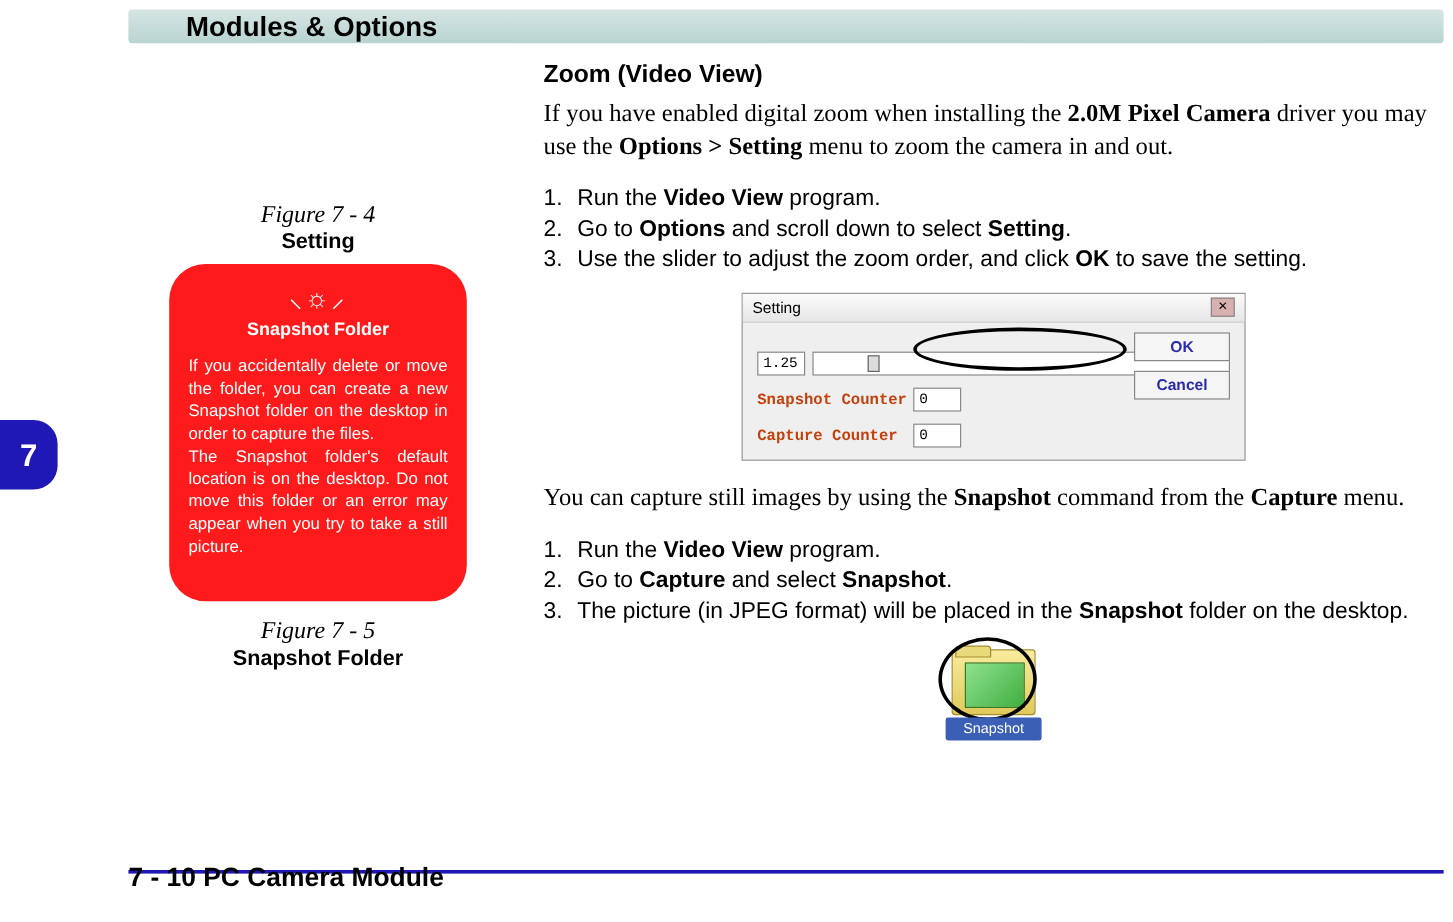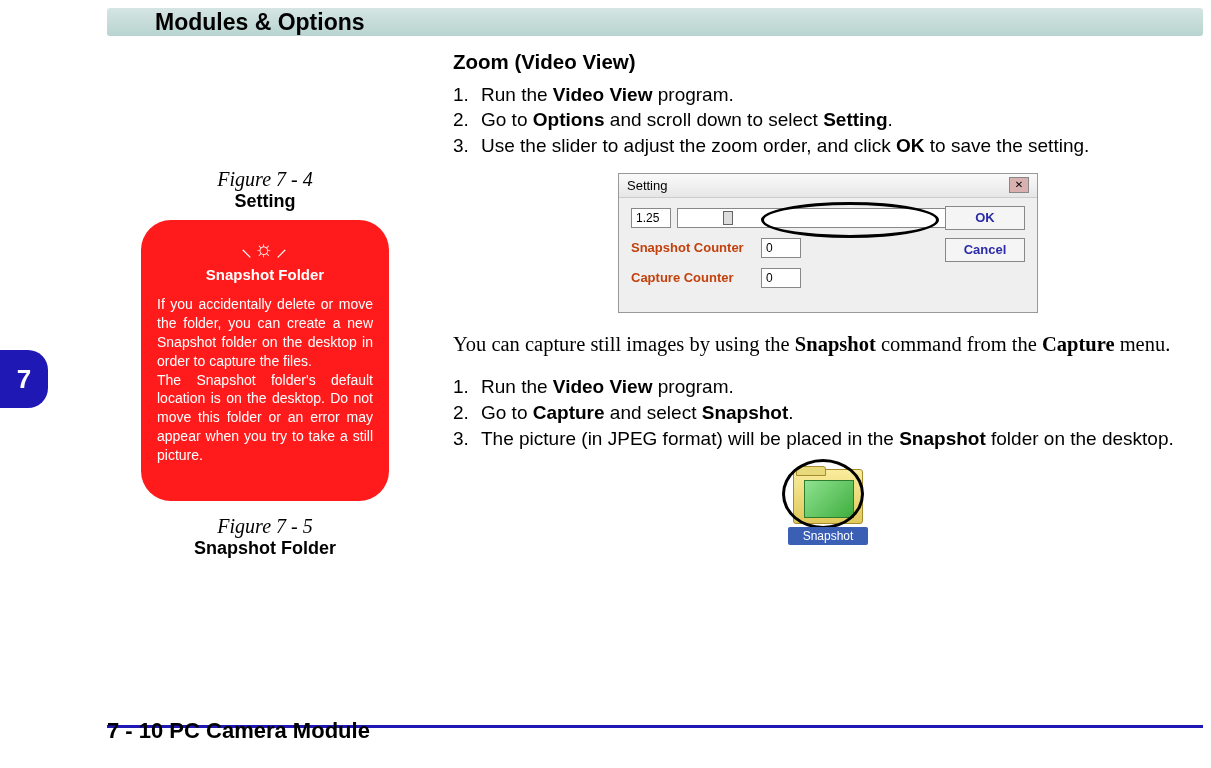--- a/index.html
+++ b/index.html
@@ -76,21 +76,21 @@
   }
   .dlg-title span { flex:1; }
   .dlg-close {
     width:20px; height:16px;
     border:1px solid #888;
     background:#d8b0b0;
     font-size:10px;
     text-align:center;
     line-height:14px;
   }
-  .dlg-body { padding:10px 12px; }
+  .dlg-body { padding:24px 12px;font-family:Liberation Mono, monospace; }
   .dlg-row { display:flex; align-items:center; margin-bottom:10px; }
   .dlg-label { color:#c2410c; font-weight:bold; width:130px; font-size:13px;}
   .dlg-valbox {
     width:40px; height:20px;
     border:1px solid #888;
     background:#fff;
     font-size:12px;
     padding-left:4px;
     line-height:18px;
   }
@@ -246,20 +246,23 @@
     <div class="warn-p">The Snapshot folder's default location is on the desktop. Do not move this folder or an error may appear when you try to take a still picture.</div>
   </div>
   <div class="fig-caption">
     <div class="it">Figure 7 - 5</div>
     <div class="bld">Snapshot Folder</div>
   </div>
 </div>
 
 <div class="main-col">
   <div class="h2b">Zoom (Video View)</div>
+  <div class="para">
+    <span>If you have enabled digital zoom when installing the </span><span class="bold">2.0M Pixel Camera</span><span> driver you may use the </span><span class="bold">Options &gt; Setting</span><span> menu to zoom the camera in and out.</span>
+  </div>
   <ol class="ol">
     <li>
         <span class="num">1.</span>
         <span class="txt"><span>Run the </span><span class="bold">Video View</span><span> program.</span></span>
       </li>
     <li>
         <span class="num">2.</span>
         <span class="txt"><span>Go to </span><span class="bold">Options</span><span> and scroll down to select </span><span class="bold">Setting</span><span>.</span></span>
       </li>
     <li>

